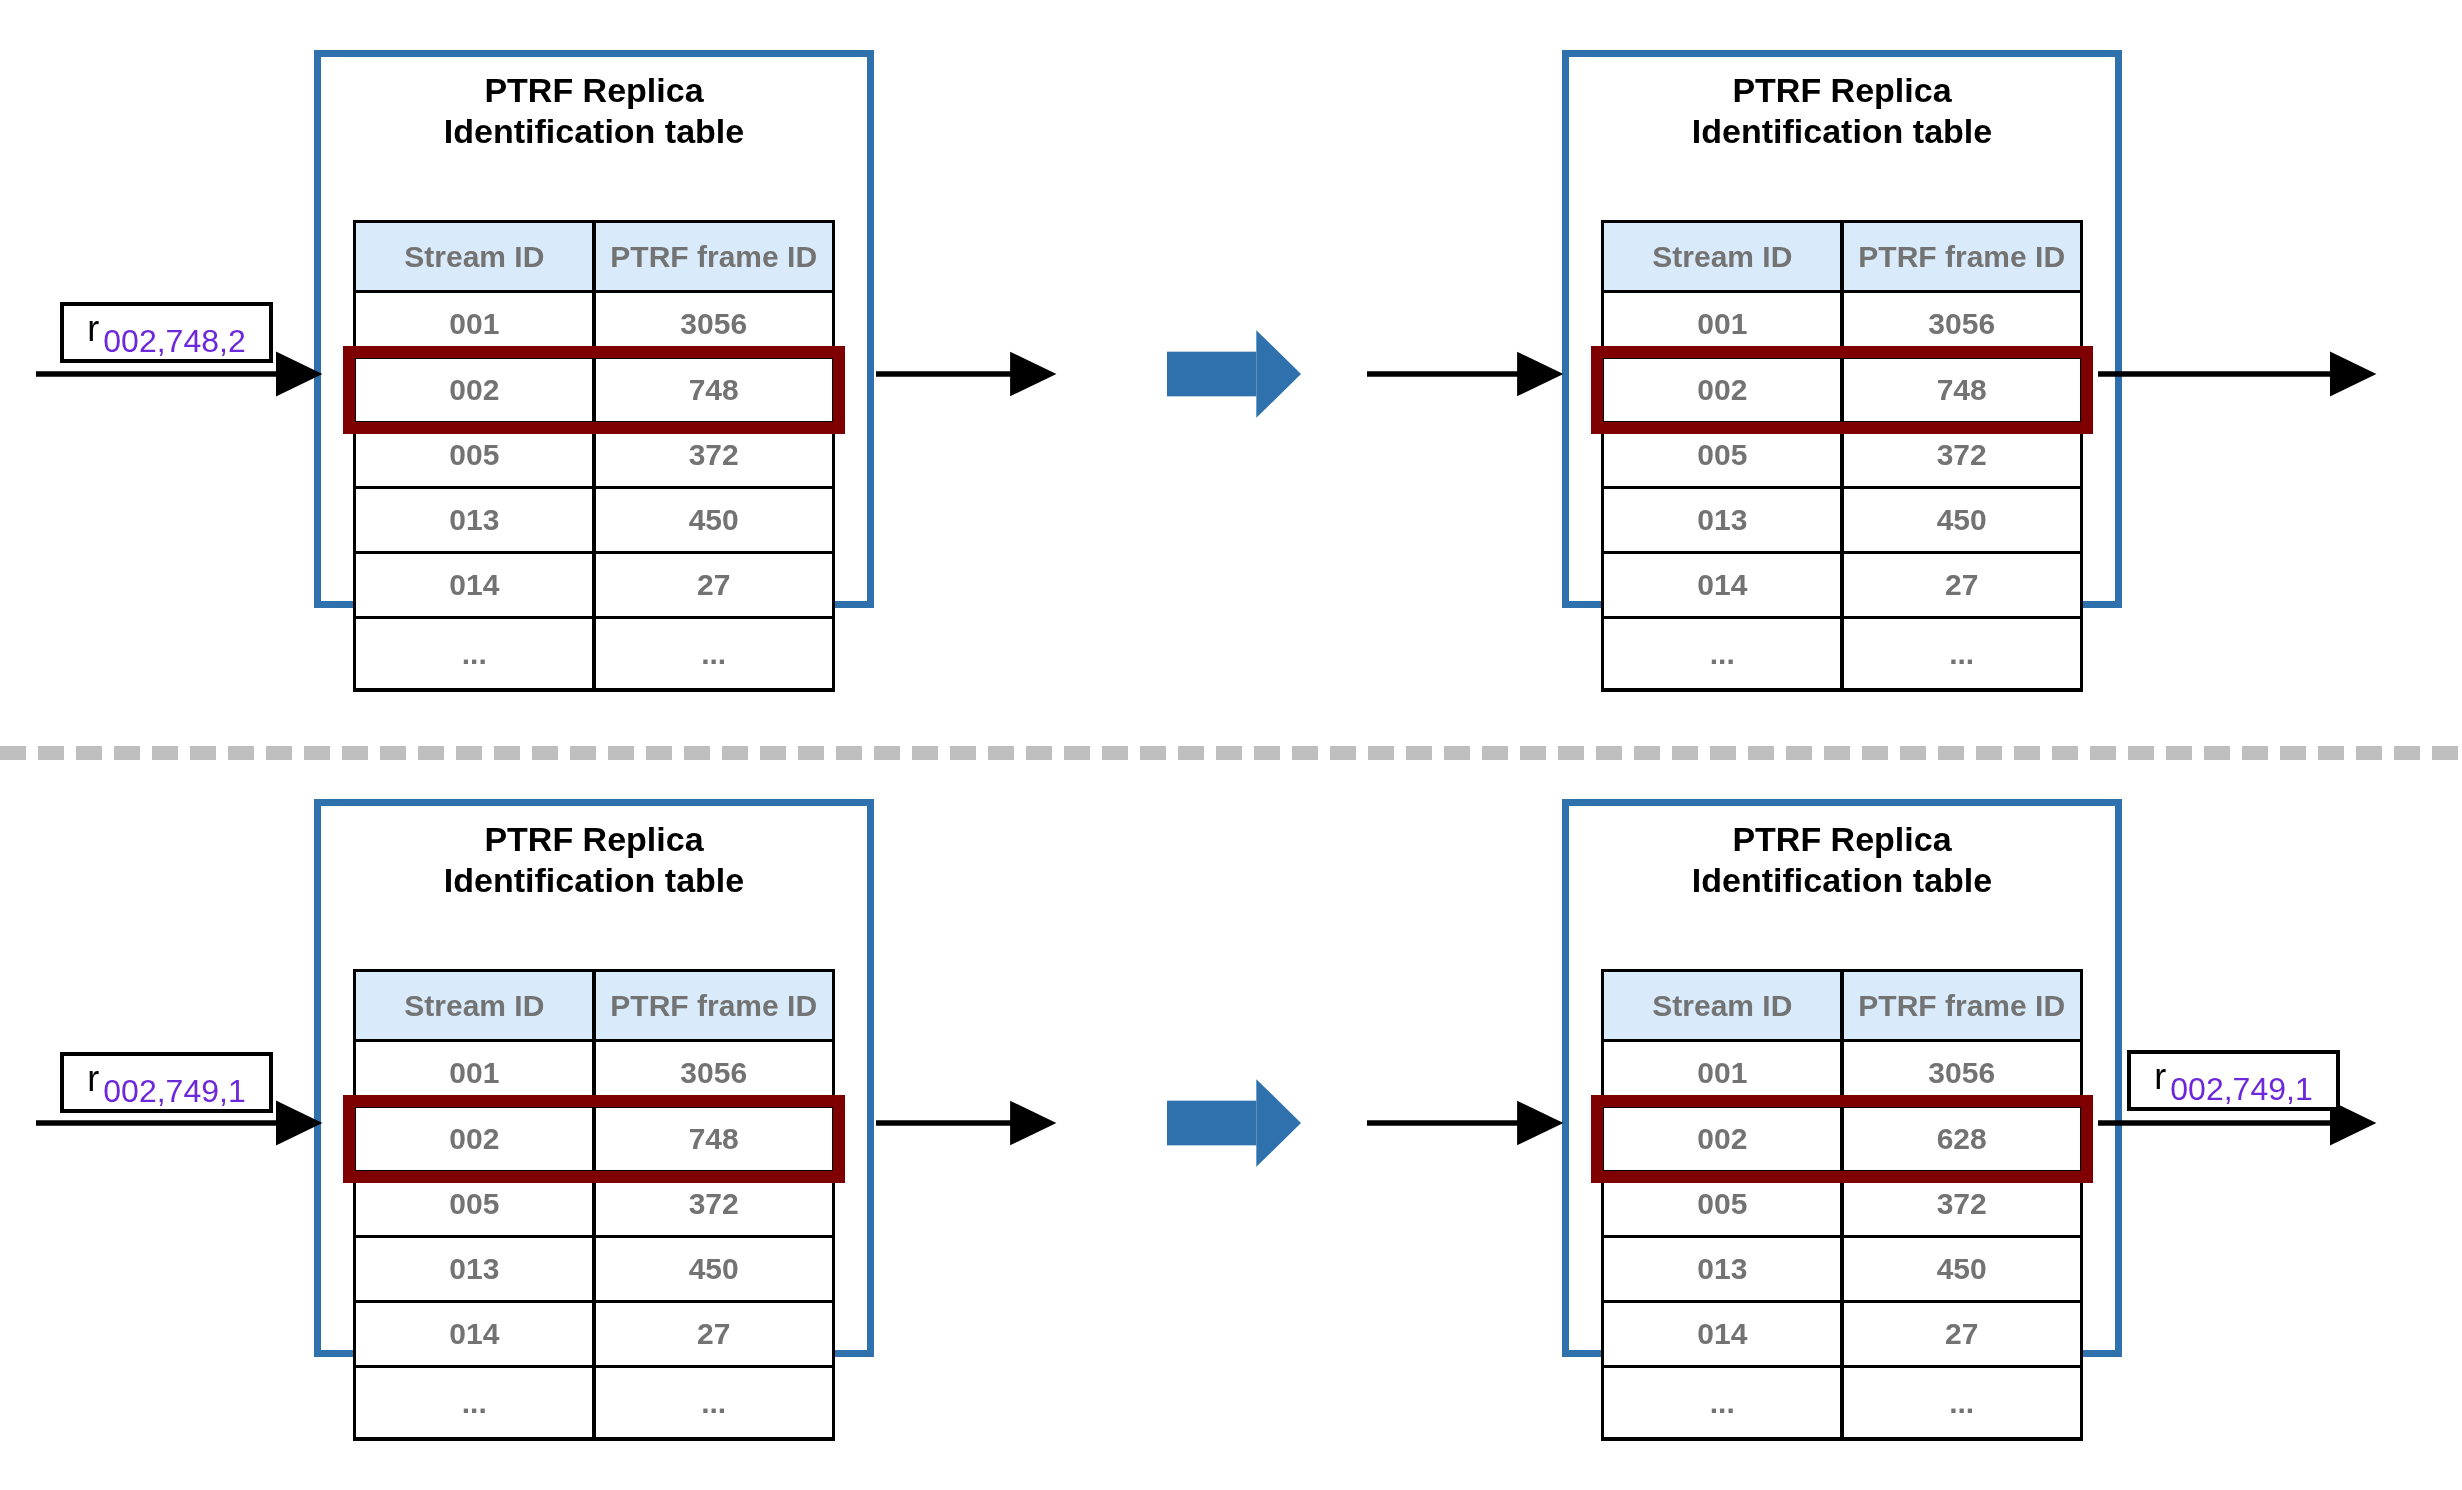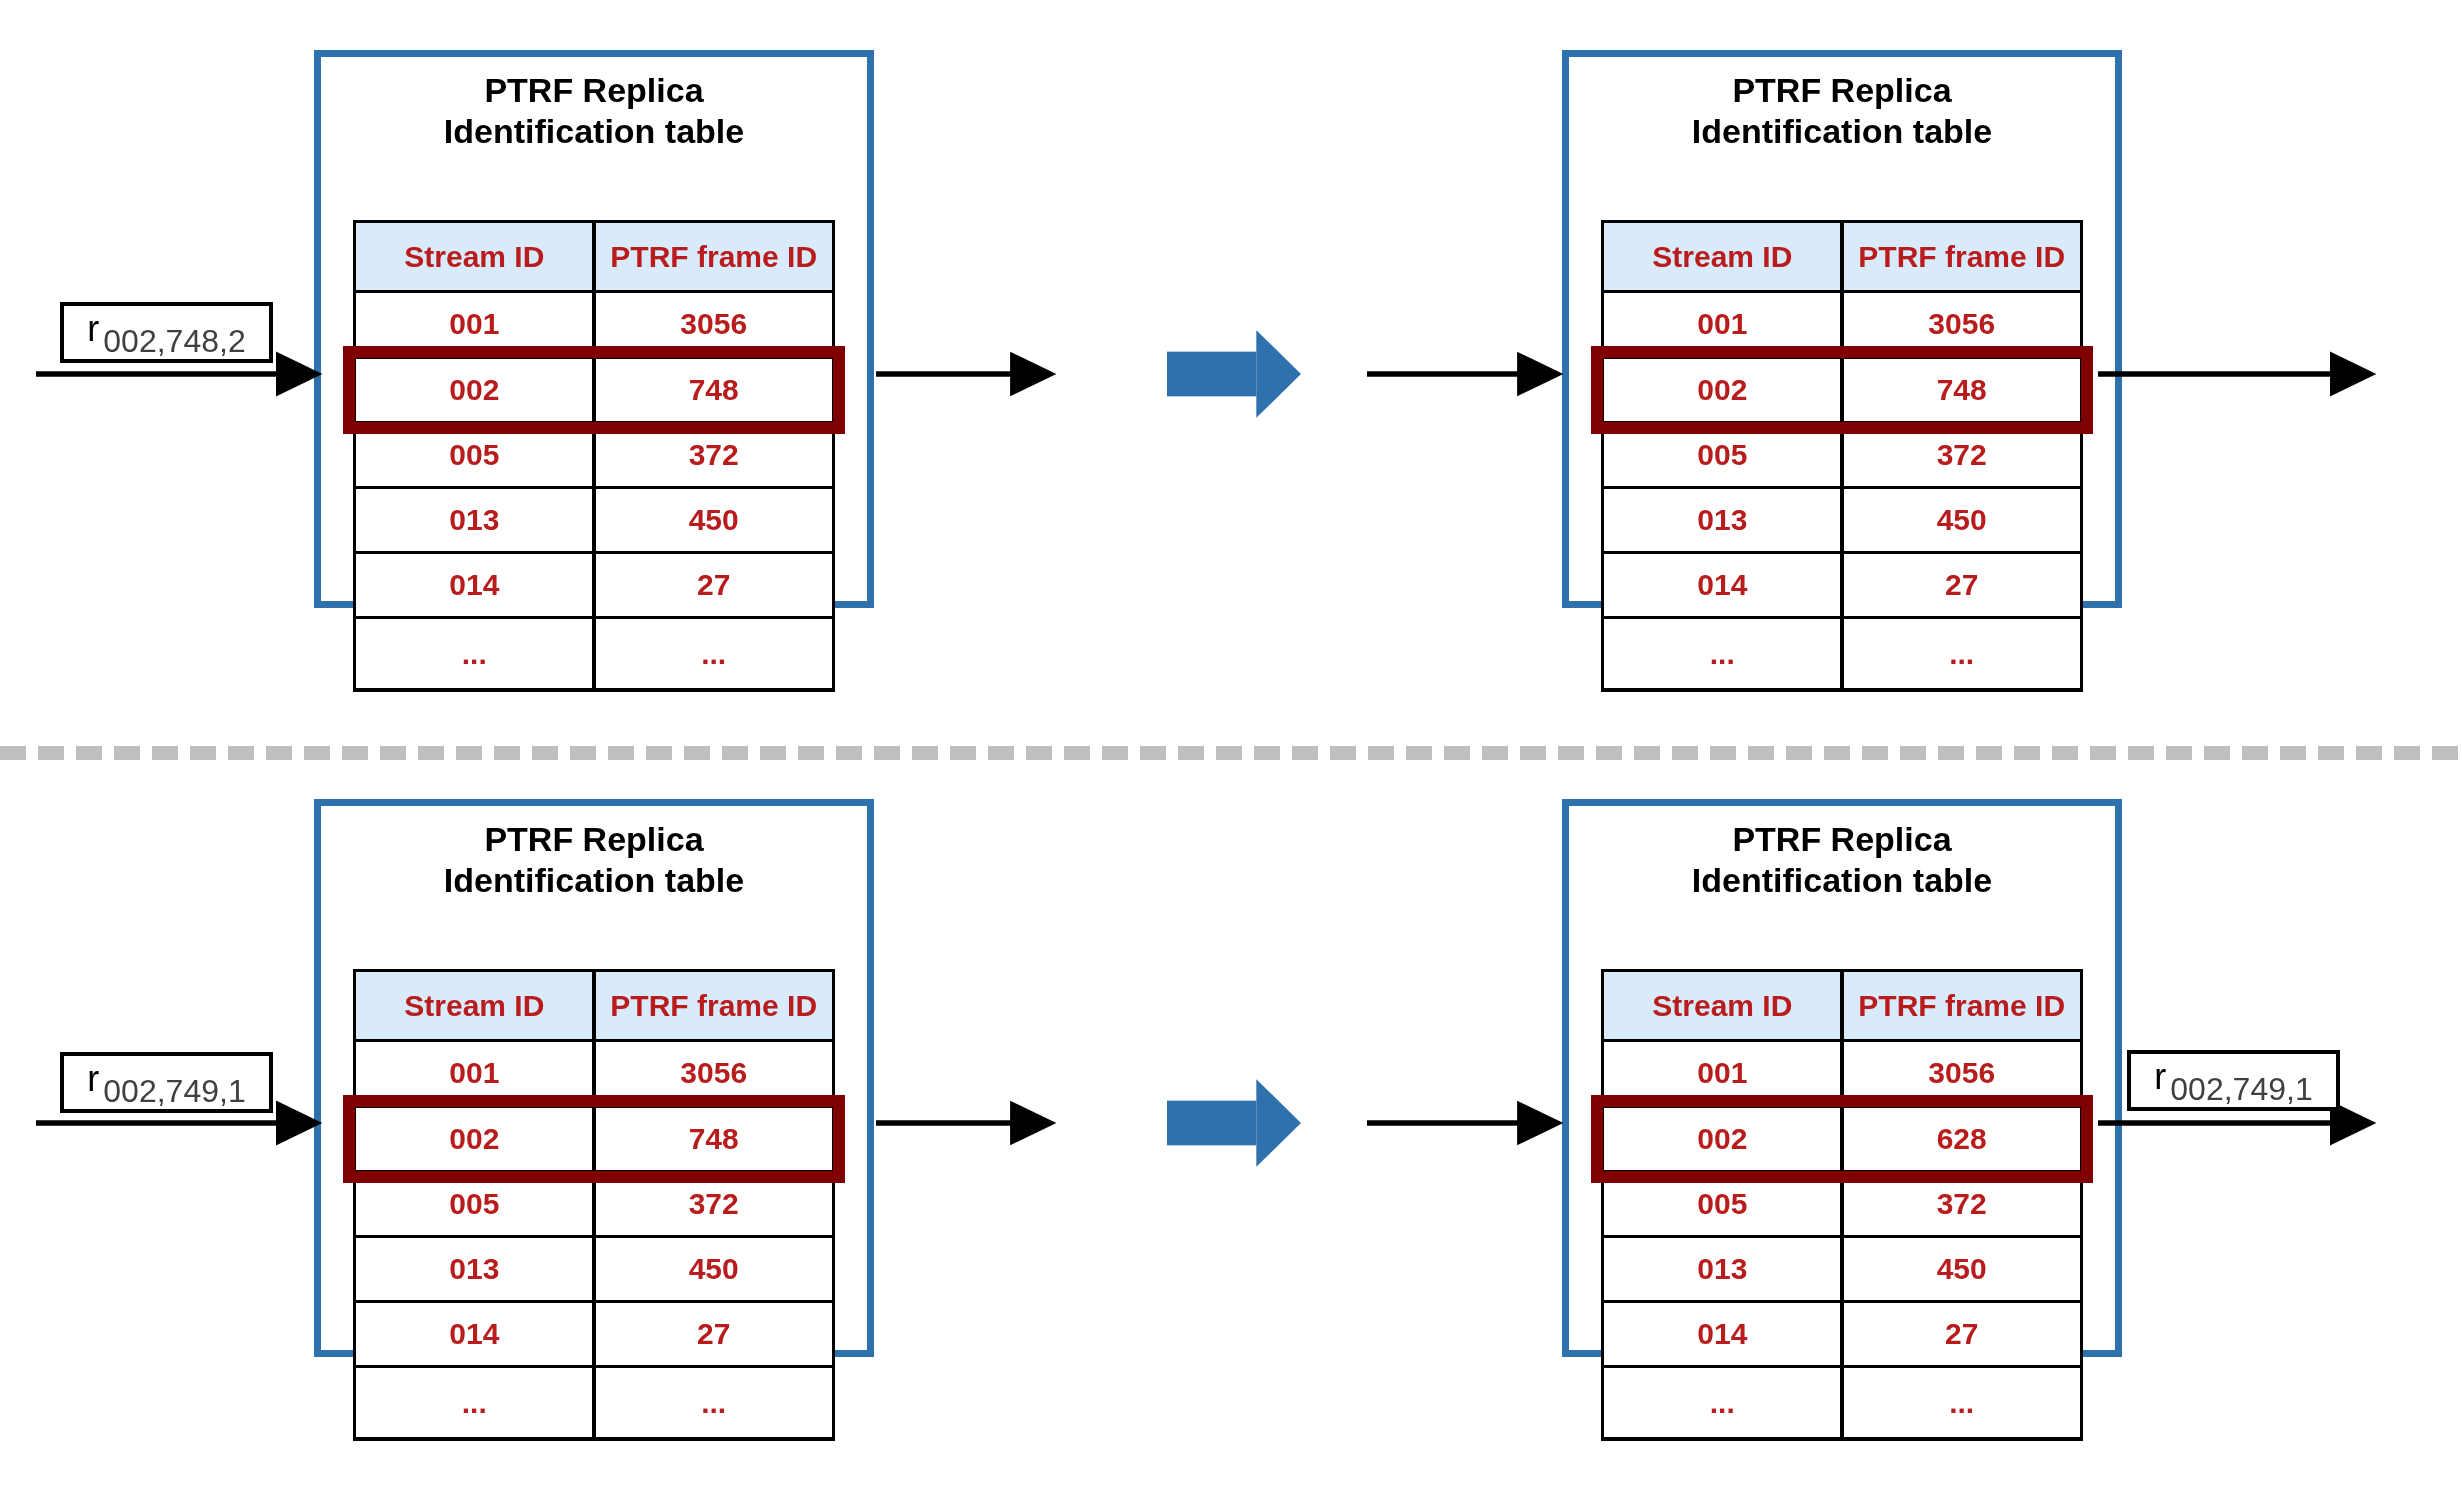--- a/index.html
+++ b/index.html
@@ -18,31 +18,31 @@
   .panel{position:absolute;width:560px;height:558px;border:7.2px solid var(--blue);
          box-sizing:border-box;background:#fff;}
   .panel-title{margin-top:12.8px;text-align:center;font-weight:bold;font-size:34px;
                line-height:1.22;color:#000;}
   .tbl-wrap{position:absolute;left:32px;top:163px;width:482px;}
   .tbl{background:var(--blk);padding:3.2px;display:grid;
        grid-template-columns:1fr 1fr;
        grid-template-rows:67px 62px 62px 62px 62px 62px 69px;
        gap:3.2px;}
   .cell{background:#fff;display:flex;align-items:center;justify-content:center;
-        font-weight:bold;font-size:30px;color:#b91c1c;text-align:right;}
+        font-weight:bold;font-size:30px;color:#737373;text-align:right;}
   .cell.hdr{background:var(--hdr);font-size:30px;}
   .hl-outline{position:absolute;left:-9.6px;right:-9.6px;top:126px;height:88px;
               border:12px solid var(--red);box-sizing:border-box;pointer-events:none;}
 
   
   .flabel{position:absolute;width:213px;height:61px;border:4px solid #000;background:#fff;
           box-sizing:border-box;display:flex;align-items:flex-start;justify-content:center;
           z-index:5;}
   .rsym{font-size:36px;line-height:1;margin-top:4.8px;color:#000;}
-  .rsub{font-size:32px;line-height:1;margin-left:4px;margin-top:19px;color:#404040;}
+  .rsub{font-size:32px;line-height:1;margin-left:4px;margin-top:19px;color:#6d28d9;}
 
   .divider{position:absolute;left:0;top:746px;width:2462px;height:13.6px;
            background:repeating-linear-gradient(to right,var(--gray) 0 26.4px,transparent 26.4px 38px);}
 
   svg{display:block;}
 </style>
 </head>
 <body>
 
 <div class="canvas">

